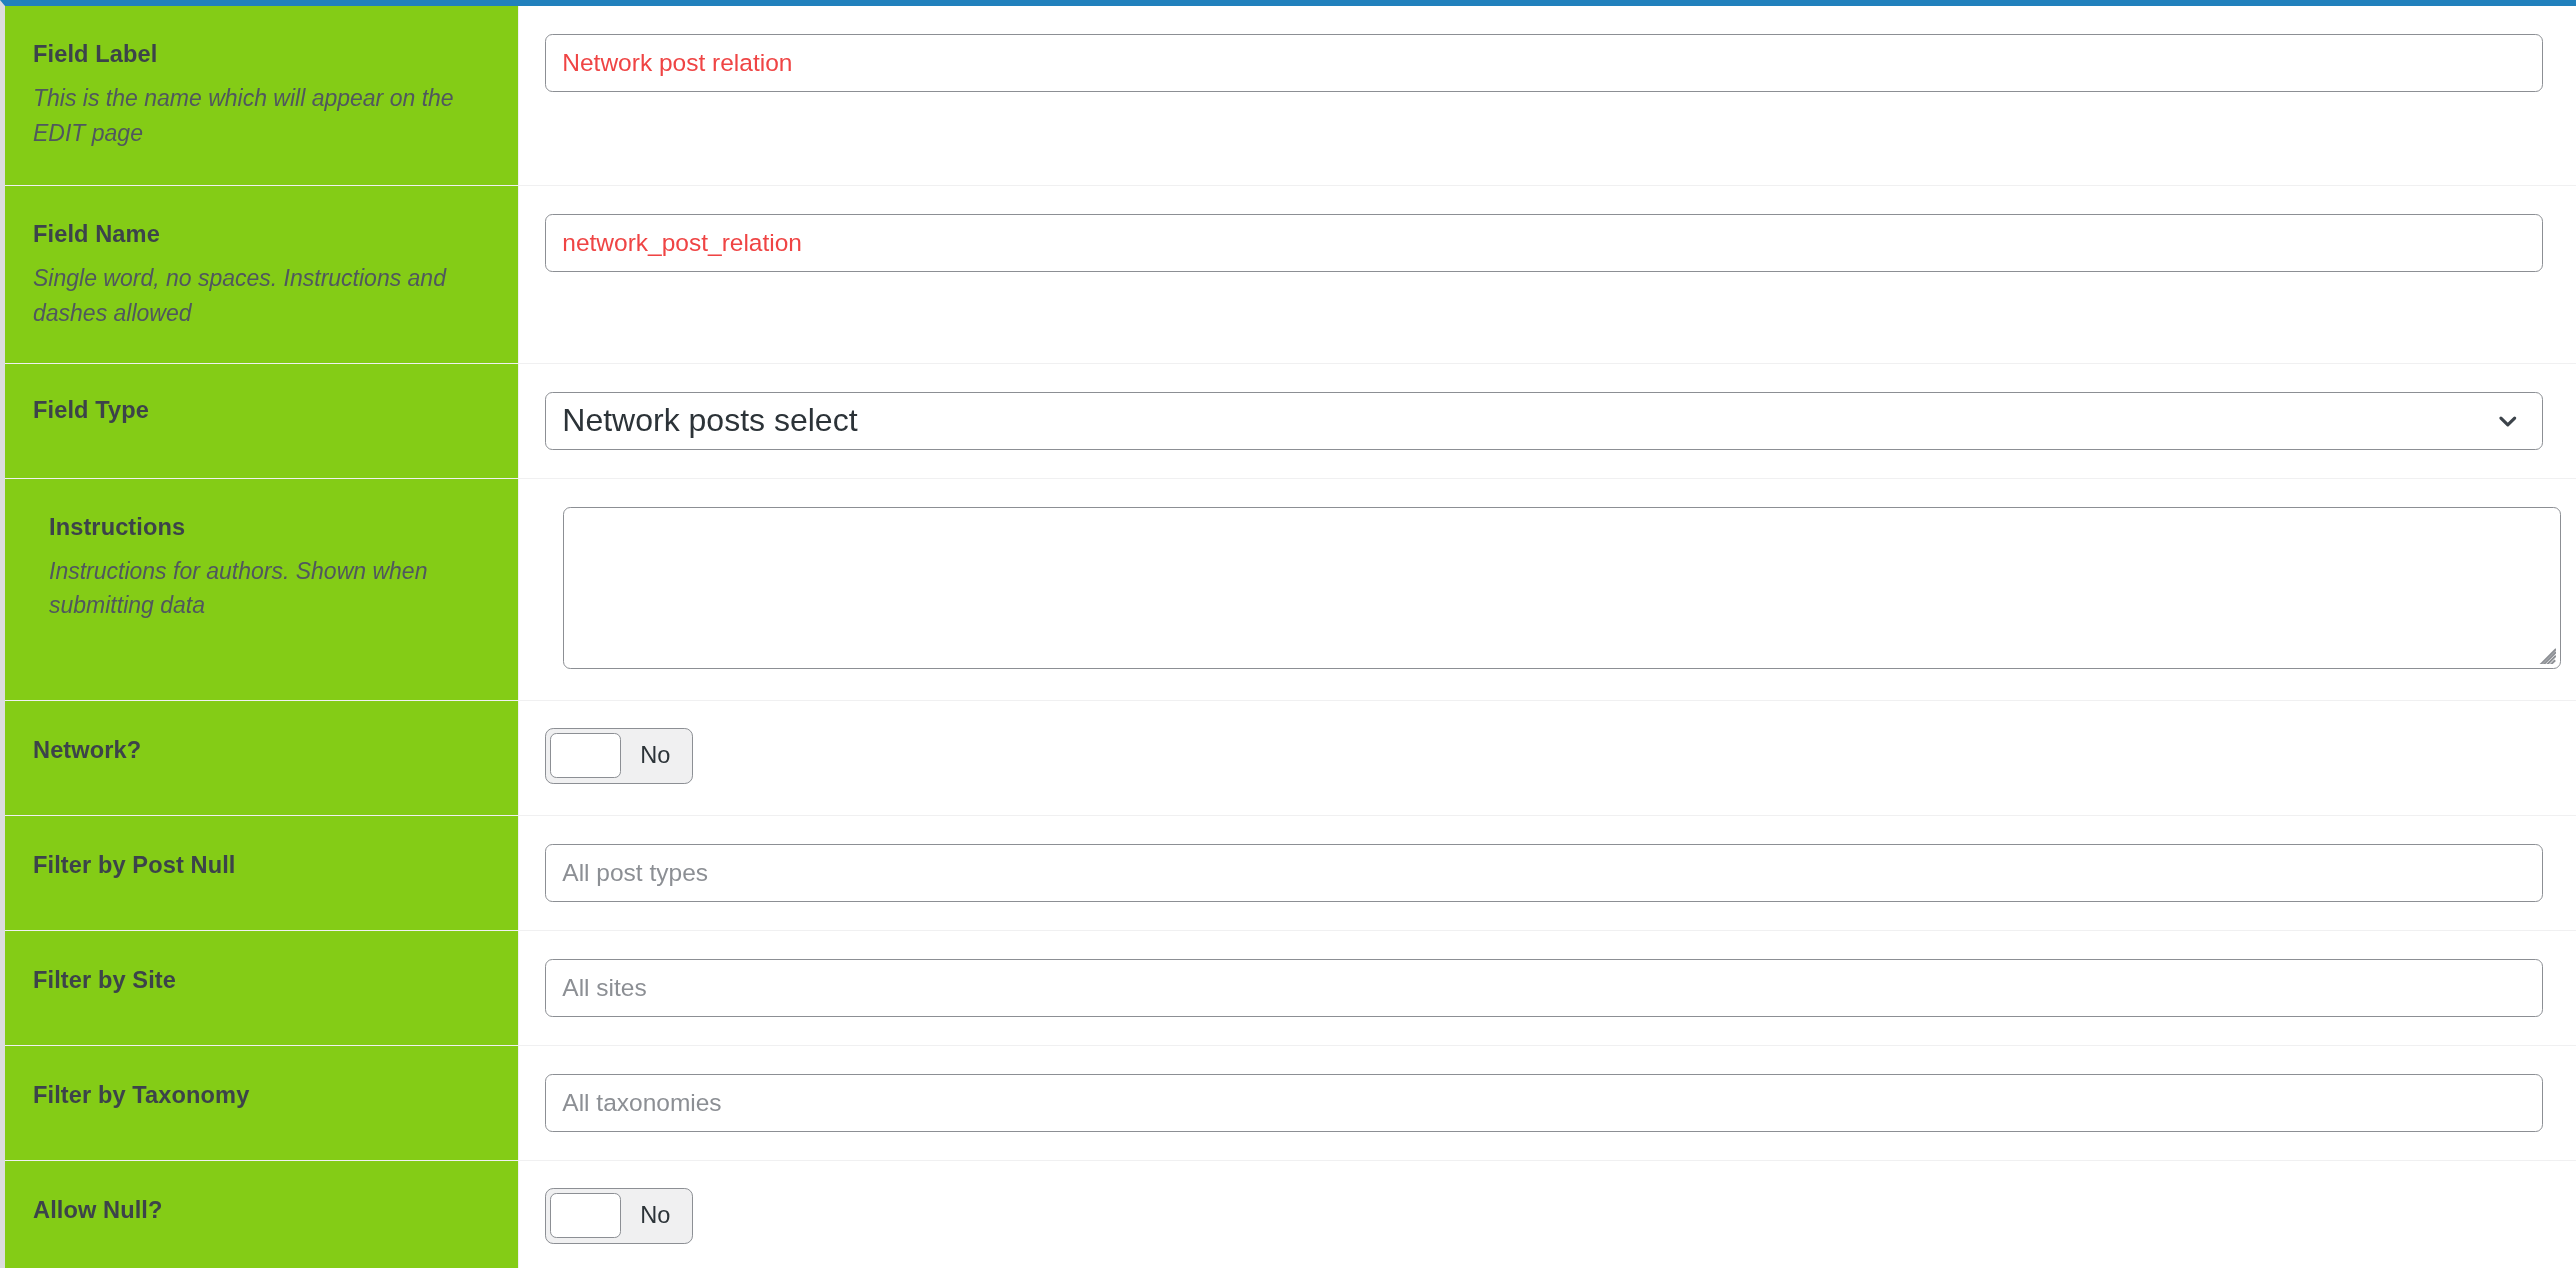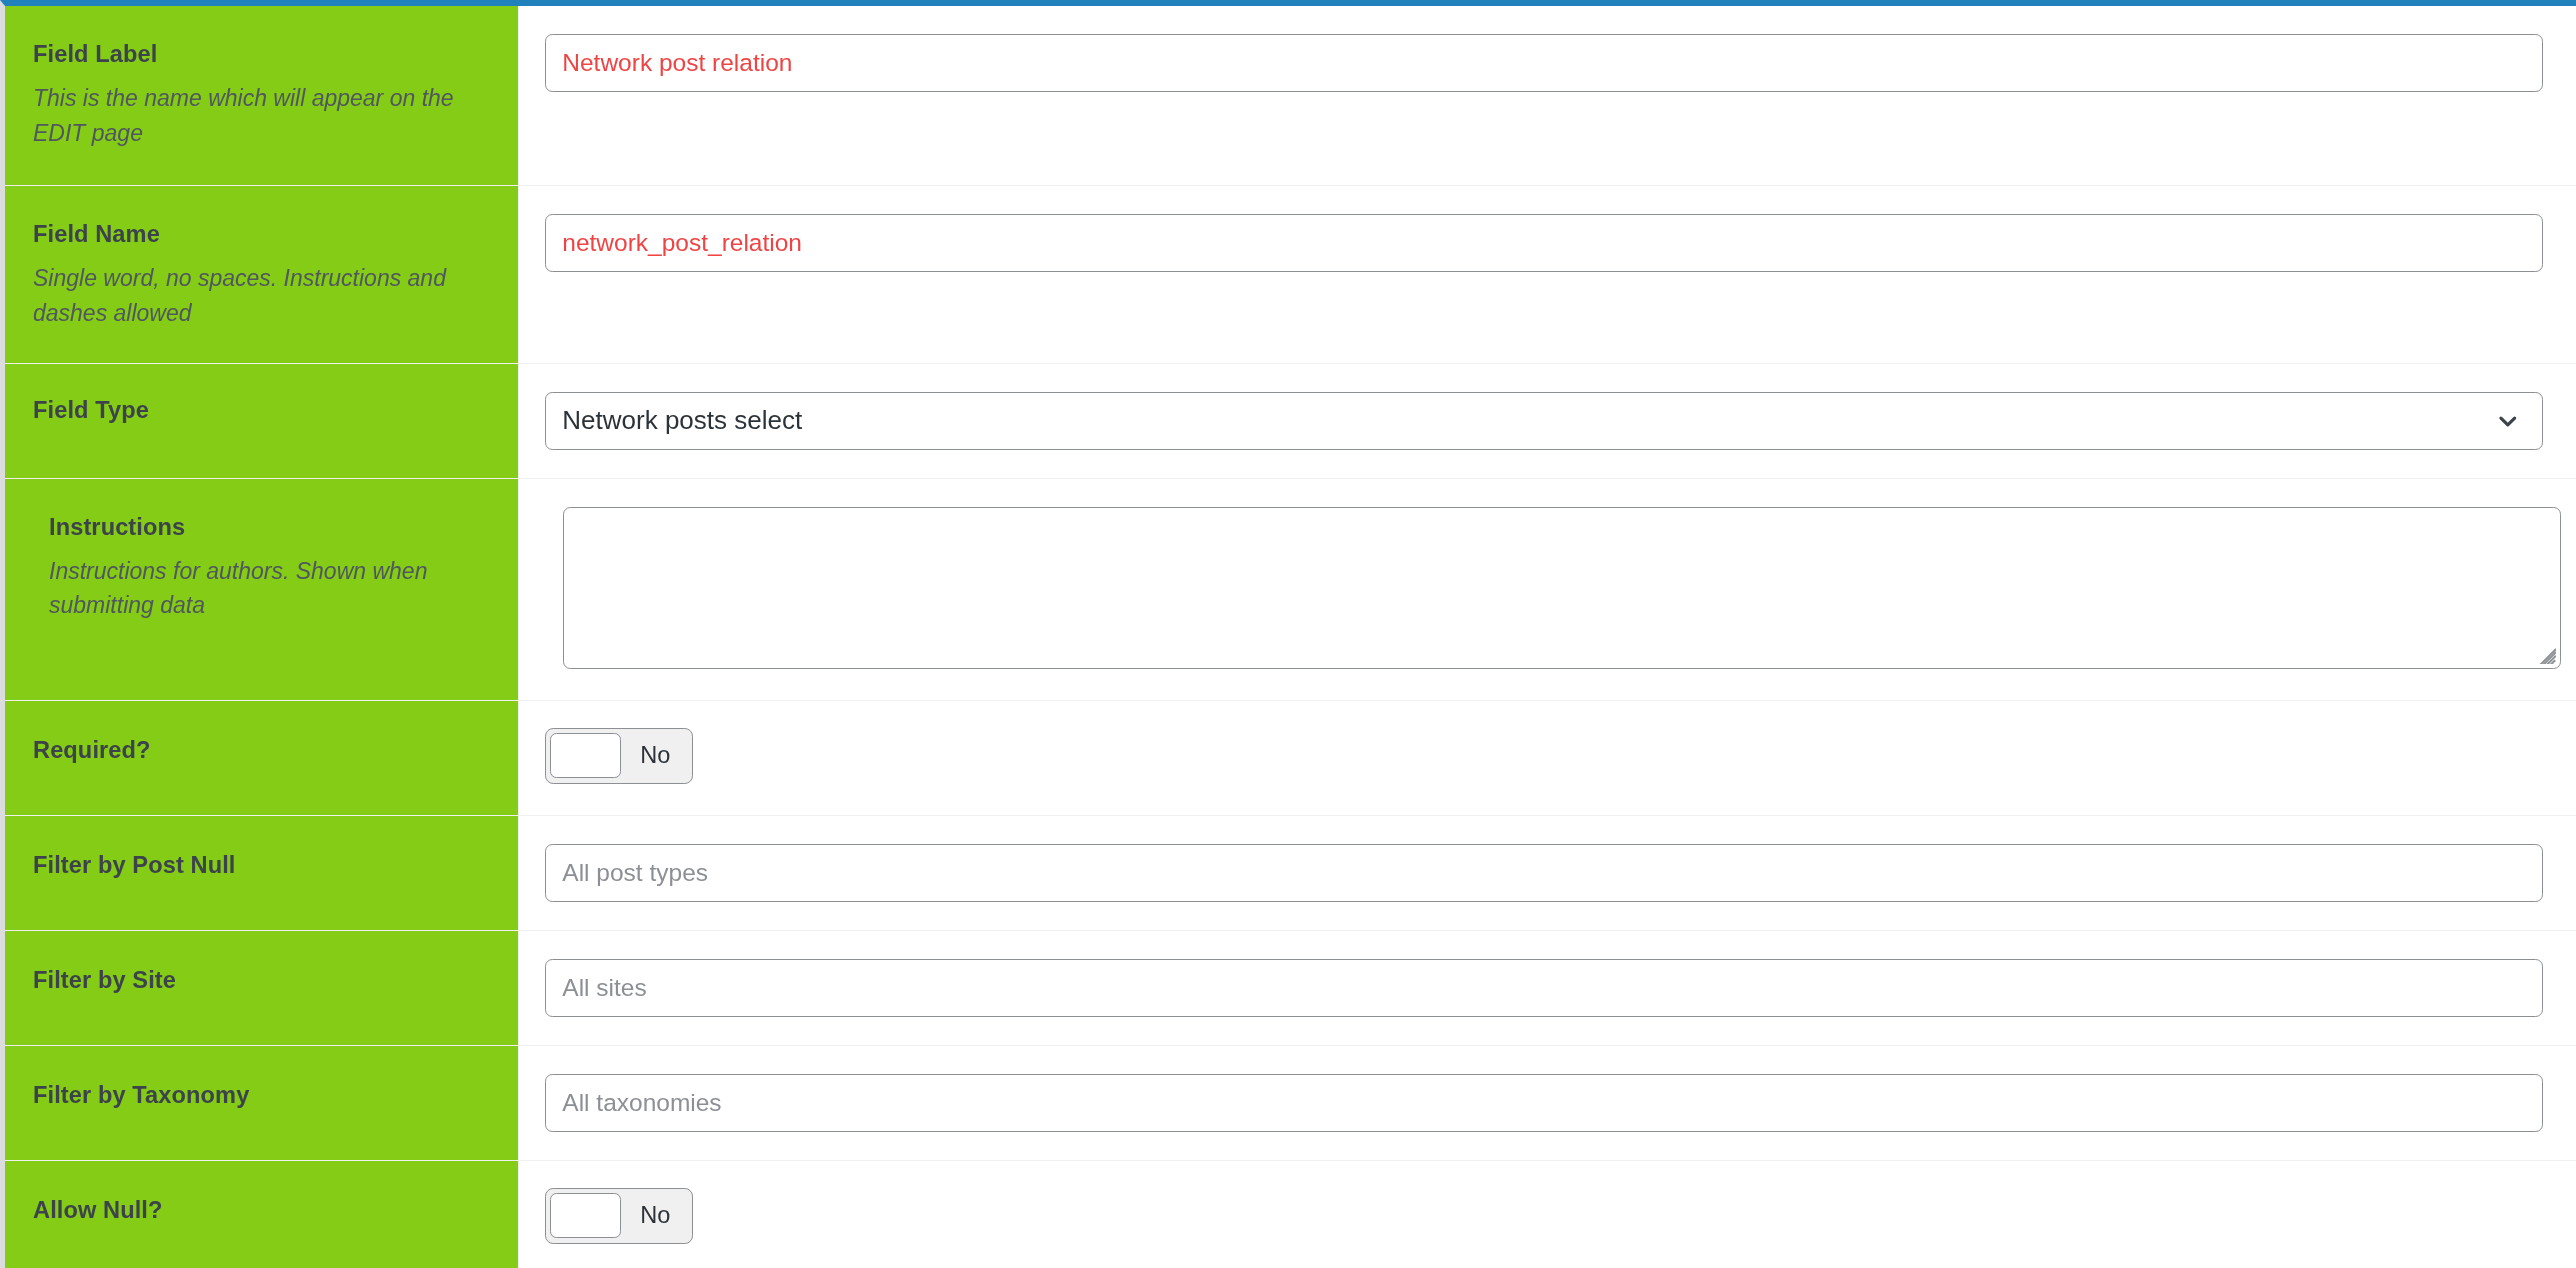--- a/index.html
+++ b/index.html
@@ -88,21 +88,21 @@
     position: relative;
     width: 1998px;
     height: 58px;
   }
   .select-box {
     width: 100%;
     height: 100%;
     border: 1.8px solid #8c8f94;
     border-radius: 7.3px;
     background: #ffffff;
-    font-size: 26px;
+    font-size: 32px;
     color: #2c3338;
     padding: 0 54px 0 16.3px;
     line-height: 54px;
     white-space: nowrap;
     overflow: hidden;
   }
   .chev {
     position: absolute;
     right: 23.6px;
     top: 50%;
@@ -261,21 +261,21 @@
             <i></i>
             <i></i>
             <i></i>
         </span>
       </div>
     </div>
   </div>
 
   <div class="row r-req">
     <div class="label-cell">
-      <div class="label-title">Required?</div>
+      <div class="label-title">Network?</div>
     </div>
     <div class="input-cell">
       <div class="toggle">
         <span class="knob"></span>
         <span class="tlabel">No</span>
       </div>
     </div>
   </div>
 
   <div class="row r-fpt">

